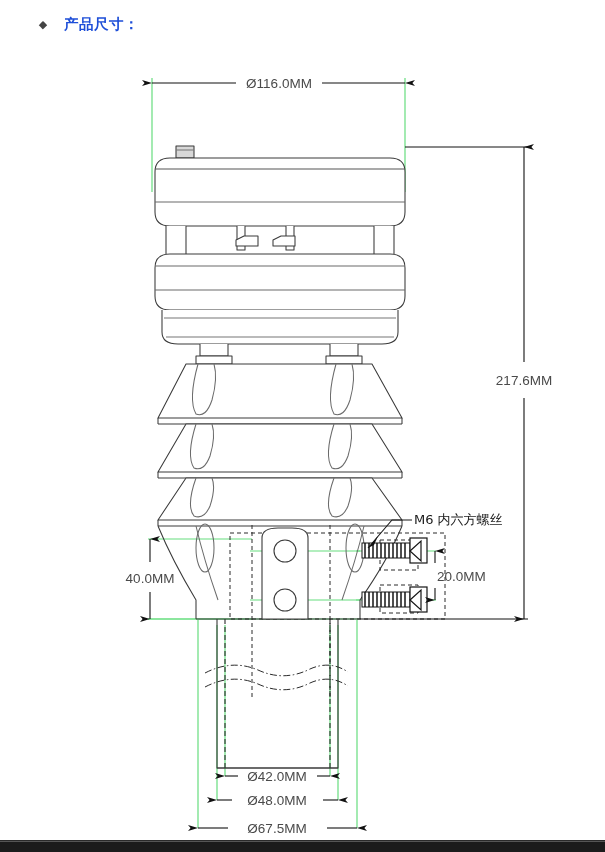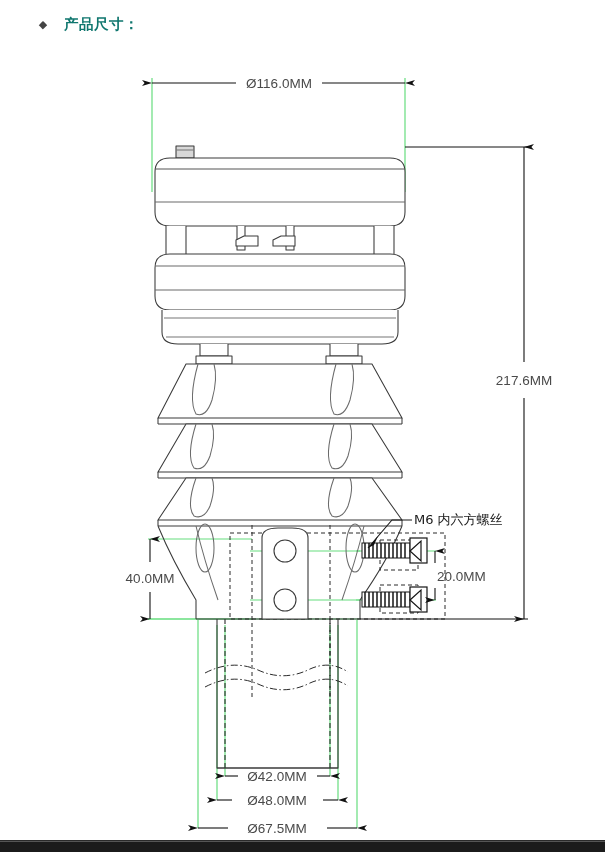--- a/index.html
+++ b/index.html
@@ -30,21 +30,21 @@
     flex:0 0 auto;
     color:#444;
     font-size:11px;
     line-height:10px;
     text-align:center;
   }
   .header-title{
     font-family:"DejaVu Sans","Liberation Sans",sans-serif;
     font-size:14.5px;
     font-weight:bold;
-    color:#0f766e;
+    color:#1d4ed8;
     letter-spacing:0.5px;
     white-space:nowrap;
   }
   
   #drawing{
     position:absolute;
     left:0;top:0;
     width:605px;height:852px;
     display:block;
   }

